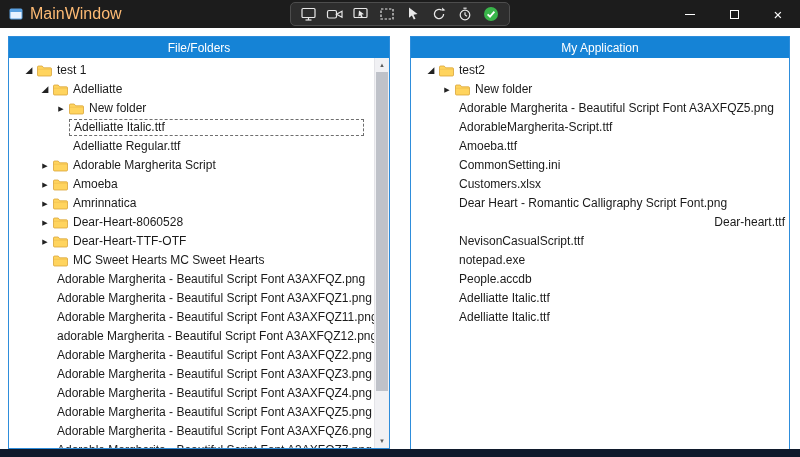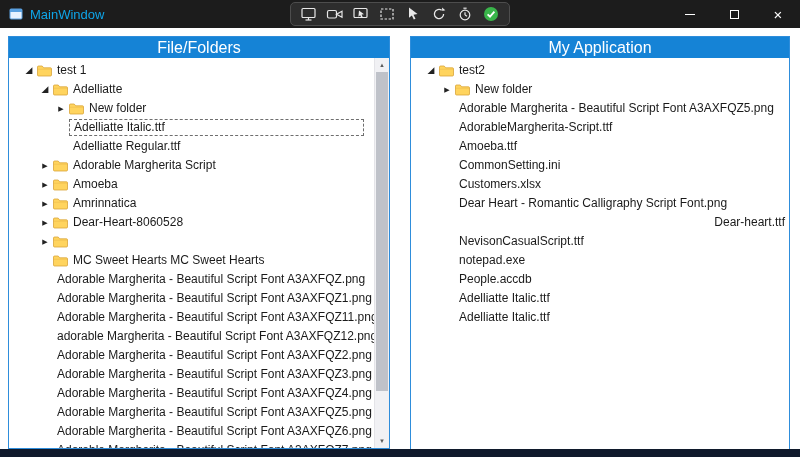--- a/index.html
+++ b/index.html
@@ -3,36 +3,36 @@
 <meta charset="utf-8">
 <style>
   html,body{margin:0;padding:0;width:800px;height:457px;overflow:hidden;
     font-family:"Liberation Sans","DejaVu Sans",sans-serif;background:#fff;}
   .window{position:relative;width:800px;height:457px;background:#fff;overflow:hidden;}
 
   
   .titlebar{position:absolute;left:0;top:0;right:0;height:28px;background:#1c1c1c;
     display:flex;align-items:center;color:#f0f0f0;z-index:5;}
   .app-icon{margin:0 7px 0 9px;display:flex;align-items:center;}
-  .title-text{font-size:13px;color:#0ea5e9;}
+  .title-text{font-size:16px;color:#fdba74;}
   .toolbar{position:absolute;left:50%;top:2px;transform:translateX(-50%);height:24px;
     display:flex;align-items:center;padding:0 7px;gap:4px;background:#2d2d2d;
     border:1px solid #4d4d4d;border-radius:5px;box-sizing:border-box;}
   .tb-btn{width:22px;height:20px;display:flex;align-items:center;justify-content:center;}
   .win-controls{position:absolute;right:0;top:0;height:28px;display:flex;}
   .win-btn{width:44px;height:28px;display:flex;align-items:center;justify-content:center;}
   .min-glyph{width:10px;height:1px;background:#fff;display:block;}
   .max-glyph{width:9px;height:9px;border:1px solid #fff;display:block;box-sizing:border-box;}
   .close-glyph{font-size:15px;line-height:1;color:#fff;}
 
   
   .panel{position:absolute;top:36px;background:#fff;border:1px solid #2e8ddb;box-sizing:border-box;}
   #left-panel{left:8px;width:382px;height:413px;}
   #right-panel{left:410px;width:380px;height:419px;}
-  .panel-header{height:21px;background:#1583d6;color:#fff;font-size:16px;
+  .panel-header{height:21px;background:#1583d6;color:#fff;font-size:12px;
     display:flex;align-items:center;justify-content:center;}
   .tree{position:absolute;top:21px;bottom:0;left:0;right:0;overflow:hidden;padding-top:3px;}
   #left-panel .tree{right:15px;}
 
   .tree-row{display:flex;align-items:center;height:19px;font-size:12px;color:#1a1a1a;white-space:nowrap;}
   .expander{flex:0 0 16px;text-align:center;font-size:7px;color:#222;line-height:19px;}
   .expander.expanded{font-size:9px;}
   .folder-ic{flex:0 0 16px;display:flex;align-items:center;}
   .tree-label{padding:0 4px;line-height:19px;overflow:hidden;text-overflow:clip;}
   .tree-row.selected .tree-label{flex:1;margin-right:10px;border:1px dashed #6e6e6e;
@@ -206,20 +206,21 @@
           <span class="tree-label">Dear-Heart-8060528</span>
         </div>
         <div class="tree-row" style="padding-left: 28px;">
           <span class="expander">▶</span>
           <span class="folder-ic">
             <svg width="15" height="12" viewBox="0 0 15 12">
               <path d="M0.5 2 C0.5 1.4 0.9 1 1.5 1 H5.2 L6.7 2.8 H13.5 C14.1 2.8 14.5 3.2 14.5 3.8 V10 C14.5 10.6 14.1 11 13.5 11 H1.5 C0.9 11 0.5 10.6 0.5 10 Z" fill="#ffd45e" stroke="#d9a53a" stroke-width="0.8"></path>
               <path d="M0.5 4.2 H14.5" stroke="#d9a53a" stroke-width="0.6" opacity="0.5"></path>
             </svg>
           </span>
+          <span class="tree-label">Dear-Heart-TTF-OTF</span>
         </div>
         <div class="tree-row" style="padding-left: 28px;">
           <span class="expander"></span>
           <span class="folder-ic">
             <svg width="15" height="12" viewBox="0 0 15 12">
               <path d="M0.5 2 C0.5 1.4 0.9 1 1.5 1 H5.2 L6.7 2.8 H13.5 C14.1 2.8 14.5 3.2 14.5 3.8 V10 C14.5 10.6 14.1 11 13.5 11 H1.5 C0.9 11 0.5 10.6 0.5 10 Z" fill="#ffd45e" stroke="#d9a53a" stroke-width="0.8"></path>
               <path d="M0.5 4.2 H14.5" stroke="#d9a53a" stroke-width="0.6" opacity="0.5"></path>
             </svg>
           </span>
           <span class="tree-label">MC Sweet Hearts MC Sweet Hearts</span>

